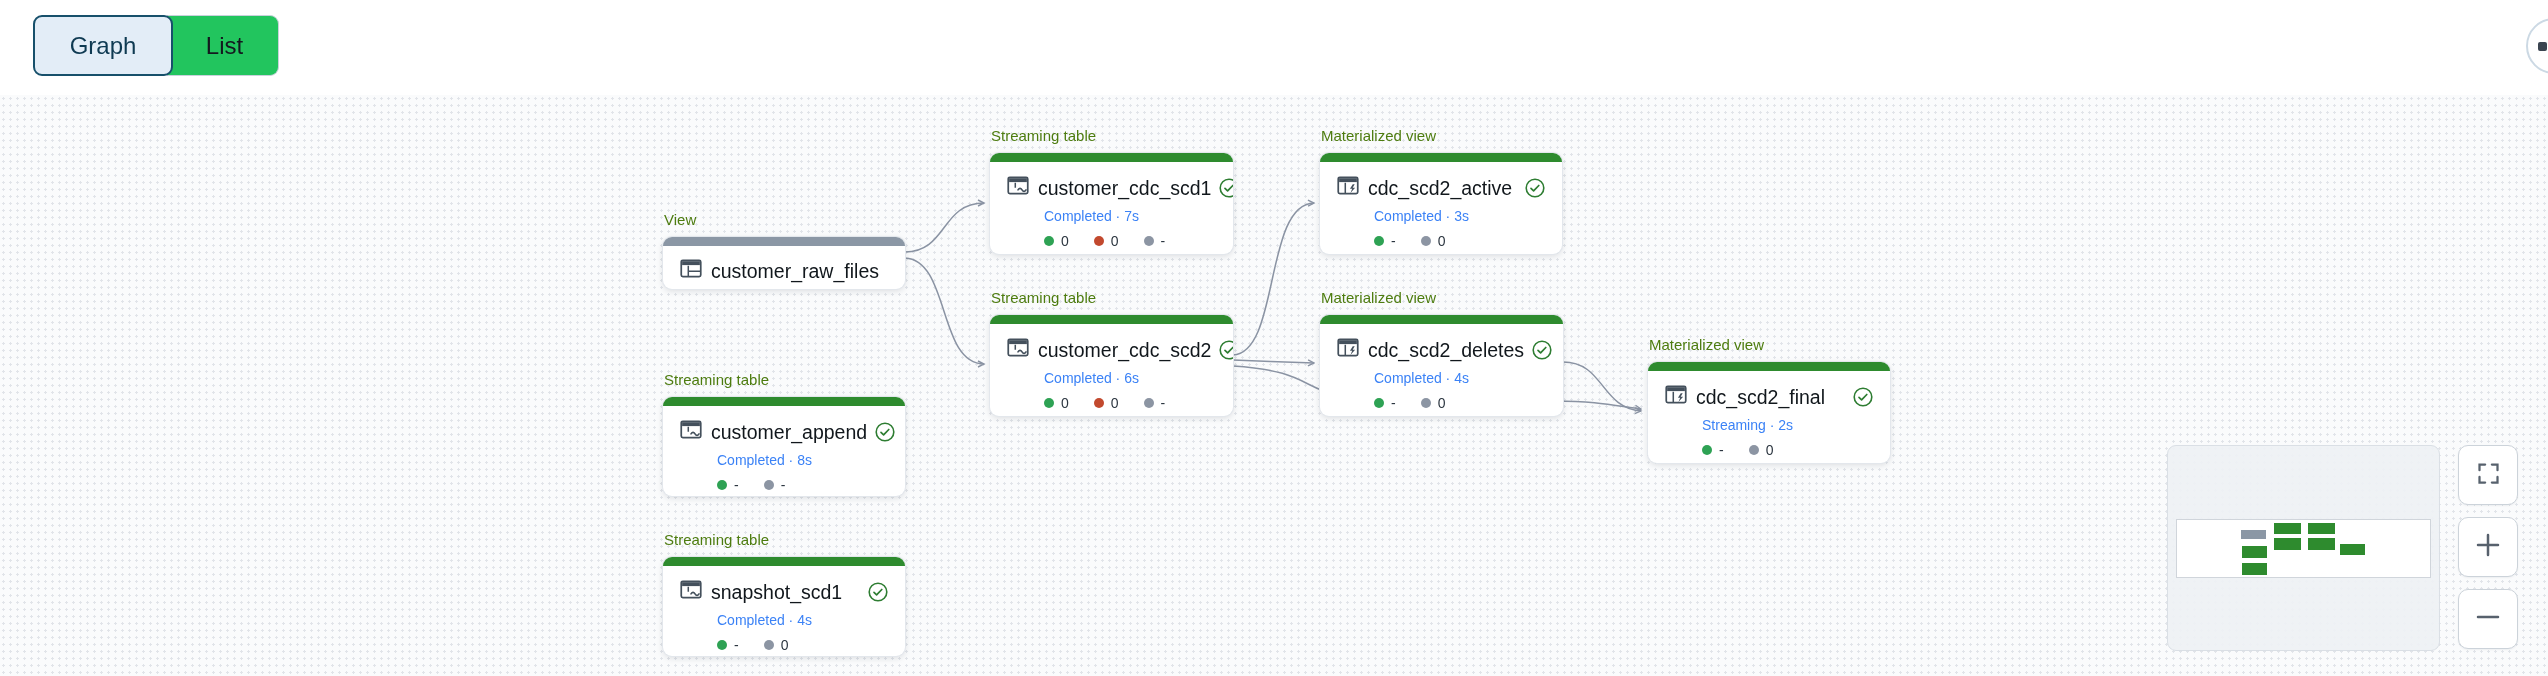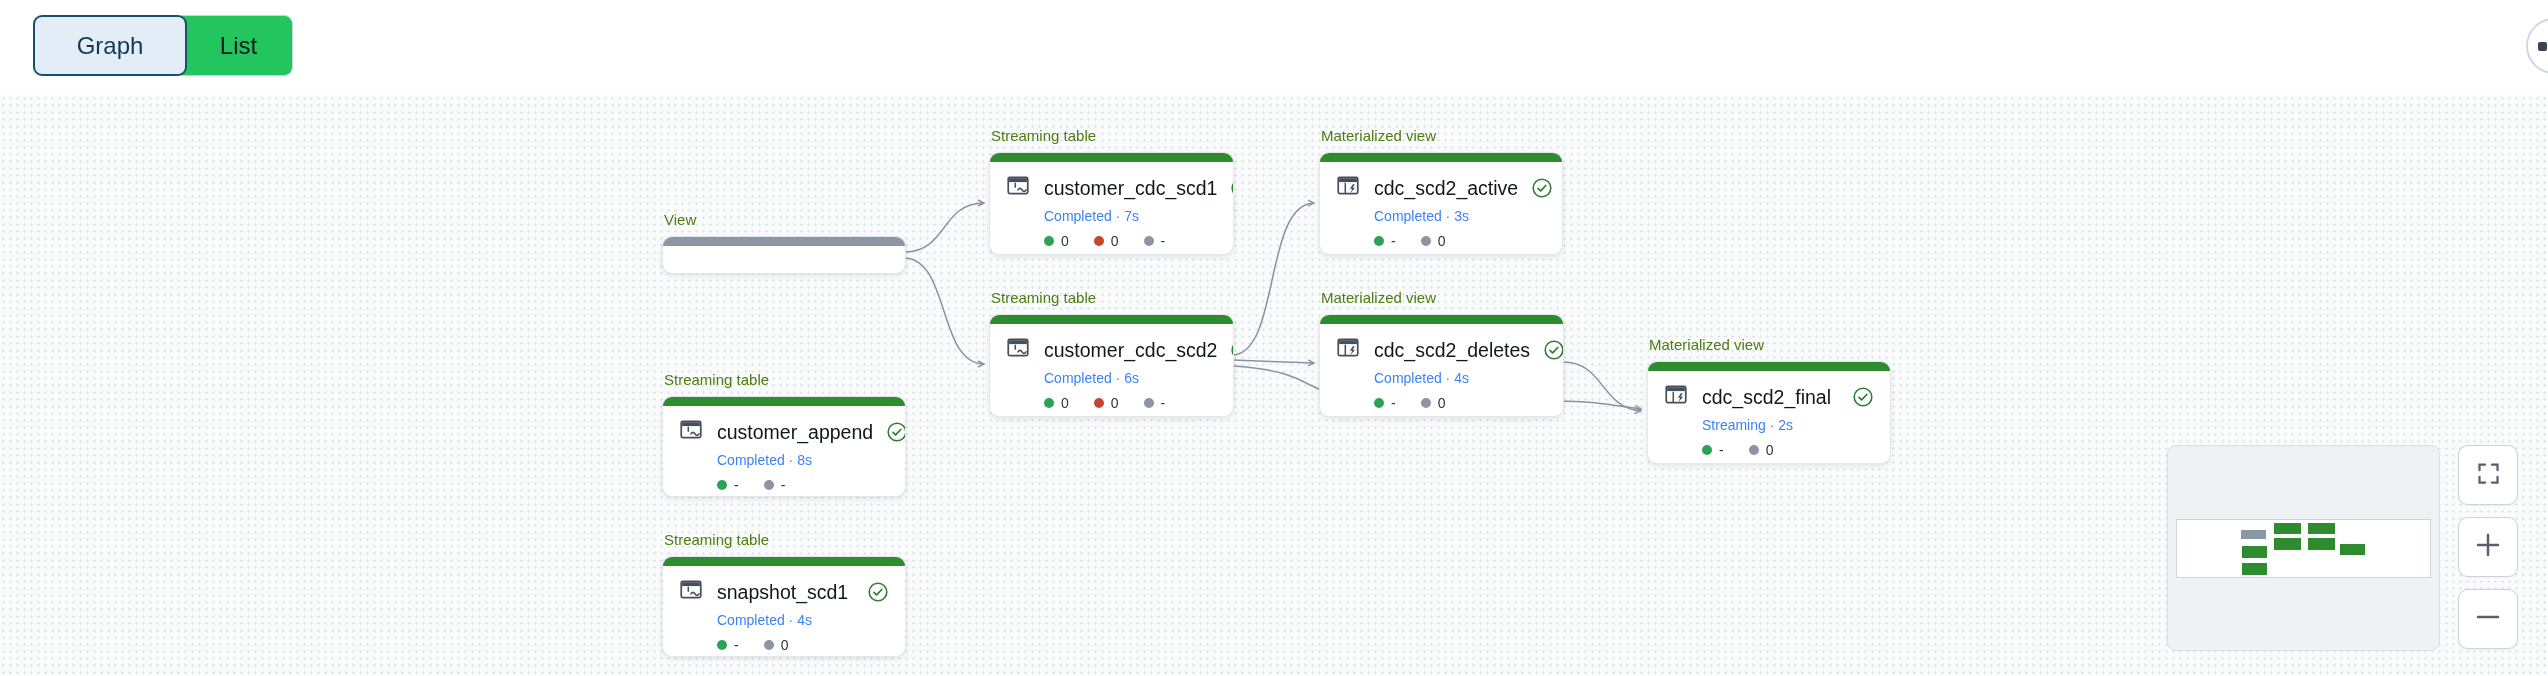--- a/index.html
+++ b/index.html
@@ -4,21 +4,21 @@
 <style>
   * { margin:0; padding:0; box-sizing:border-box; }
   html,body { width:2548px; height:676px; overflow:hidden;
     font-family:"Liberation Sans", sans-serif; background:#ffffff; }
 
   
   .header { position:absolute; left:0; top:0; width:2548px; height:95px; background:#ffffff; z-index:5; }
   .toggle-group { position:absolute; left:33px; top:15px; height:61px; display:flex; }
   .toggle-btn { display:flex; align-items:center; justify-content:center;
     font-size:24px; font-weight:500; cursor:pointer; background:#22c55e; }
-  .toggle-btn.active { width:154px; background:#e3edf7; border:2px solid #17506b;
+  .toggle-btn.active { width:140px; background:#e3edf7; border:2px solid #17506b;
     color:#0f3a52; border-radius:9px; z-index:2; }
   .toggle-btn.inactive { width:112px; margin-left:-6px; padding-left:4px;
     border:1px solid #c9d1db; border-left:none; border-radius:0 9px 9px 0; color:#14191f; }
 
   .fab { position:absolute; left:2526px; top:18px; width:56px; height:56px; border-radius:50%;
     background:#fff; border:2px solid #ccd9e4; z-index:6; }
   .fab .glyph { position:absolute; left:10px; top:22px; width:9px; height:9px; border-radius:2px; background:#3a4450; }
 
   
   .dot-grid { position:absolute; left:0; top:95px; width:2548px; height:581px;
@@ -27,21 +27,21 @@
     background-size:7px 7px; }
   #edges-layer { position:absolute; left:0; top:0; width:2548px; height:676px; z-index:1; }
 
   
   .node { position:absolute; z-index:2; }
   .node-kind { position:absolute; left:1px; top:-26px; font-size:15px; color:#4d7c0f; white-space:nowrap; }
   .node-card { width:100%; height:100%; background:#ffffff; border-radius:9px; overflow:hidden;
     box-shadow:0 0 0 1px #e3e7ec, 0 2px 6px rgba(25,35,50,.14); }
   .node-topbar { height:9px; width:100%; }
   .node-body { padding:11px 16px 0 15px; }
-  .node-title-row { display:flex; align-items:center; gap:13px; }
+  .node-title-row { display:flex; align-items:center; gap:7px; }
   .node-name { font-size:19.5px; font-weight:500; color:#11171c; white-space:nowrap; }
   .node-check { margin-left:auto; display:flex; }
   .node-status { margin:5px 0 0 39px; font-size:14px; color:#3b82f6; }
   .node-metrics { margin:9px 0 0 39px; display:flex; gap:25px; }
   .metric { display:flex; align-items:center; gap:7px; font-size:14px; color:#2c3640; }
   .metric-dot { width:10px; height:10px; border-radius:50%; }
   .node--compact .node-body { padding:10px 16px 0 15px; }
 
   
   .minimap { position:absolute; left:2167px; top:445px; width:273px; height:206px; z-index:3;
@@ -76,24 +76,36 @@
       </marker>
     </defs>
     <path d="M 905 252 C 947 252, 941 203, 984 203" fill="none" stroke="#8a93a3" stroke-width="1.5" marker-end="url(#arr)"></path>
     <path d="M 905 258 C 950 260, 938 364, 984 364" fill="none" stroke="#8a93a3" stroke-width="1.5" marker-end="url(#arr)"></path>
     <path d="M 1233 355 C 1280 353, 1264 204, 1314 203" fill="none" stroke="#8a93a3" stroke-width="1.5" marker-end="url(#arr)"></path>
     <path d="M 1233 360 C 1262 361, 1284 362, 1314 363" fill="none" stroke="#8a93a3" stroke-width="1.5" marker-end="url(#arr)"></path>
     <path d="M 1233 366 C 1330 372, 1290 401, 1400 401 L 1555 401 C 1595 401, 1612 405, 1641 409" fill="none" stroke="#8a93a3" stroke-width="1.5" marker-end="url(#arr)"></path>
     <path d="M 1563 362 C 1604 362, 1601 408, 1641 411" fill="none" stroke="#8a93a3" stroke-width="1.5" marker-end="url(#arr)"></path>
   </svg>
 <div id="nodes-layer">
-    <div class="node node--compact" style="left: 663px; top: 237px; width: 242px; height: 36px;">
+    <div class="node node--compact" style="left: 663px; top: 237px; width: 242px; height: 52px;">
     <div class="node-kind">View</div>
     <div class="node-card">
       <div class="node-topbar" style="background: rgb(139, 151, 165);"></div>
+      <div class="node-body">
+        <div class="node-title-row">
+          <span class="node-icon"><svg width="26" height="26" viewBox="0 0 24 24" fill="none">
+                <rect x="3" y="4" width="18" height="15" rx="1.5" stroke="#44505c" stroke-width="1.6"></rect>
+                <rect x="3.8" y="4.8" width="16.4" height="3.6" fill="#44505c"></rect>
+                <path d="M9.5 9v10 M9.5 14H21" stroke="#44505c" stroke-width="1.4"></path>
+              </svg></span>
+          <span class="node-name">customer_raw_files</span>
+
+        </div>
+
+      </div>
     </div>
   </div>
     <div class="node" style="left: 990px; top: 153px; width: 243px; height: 101px;">
     <div class="node-kind">Streaming table</div>
     <div class="node-card">
       <div class="node-topbar" style="background: rgb(46, 139, 46);"></div>
       <div class="node-body">
         <div class="node-title-row">
           <span class="node-icon"><svg width="26" height="26" viewBox="0 0 24 24" fill="none">
                 <rect x="3" y="4" width="18" height="15" rx="1.5" stroke="#44505c" stroke-width="1.6"></rect>

